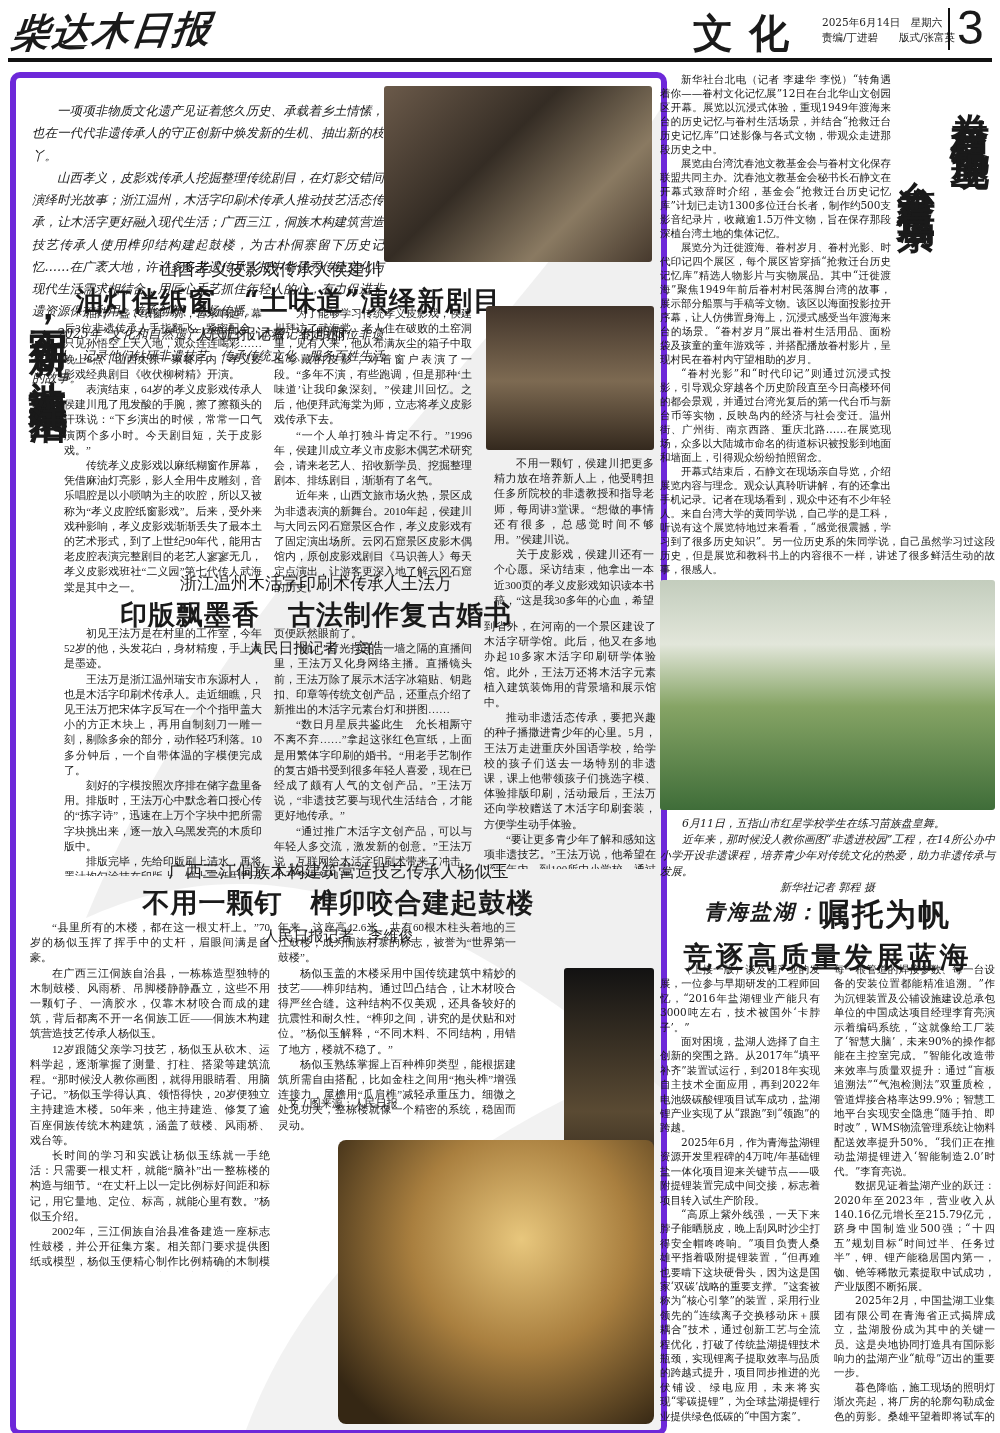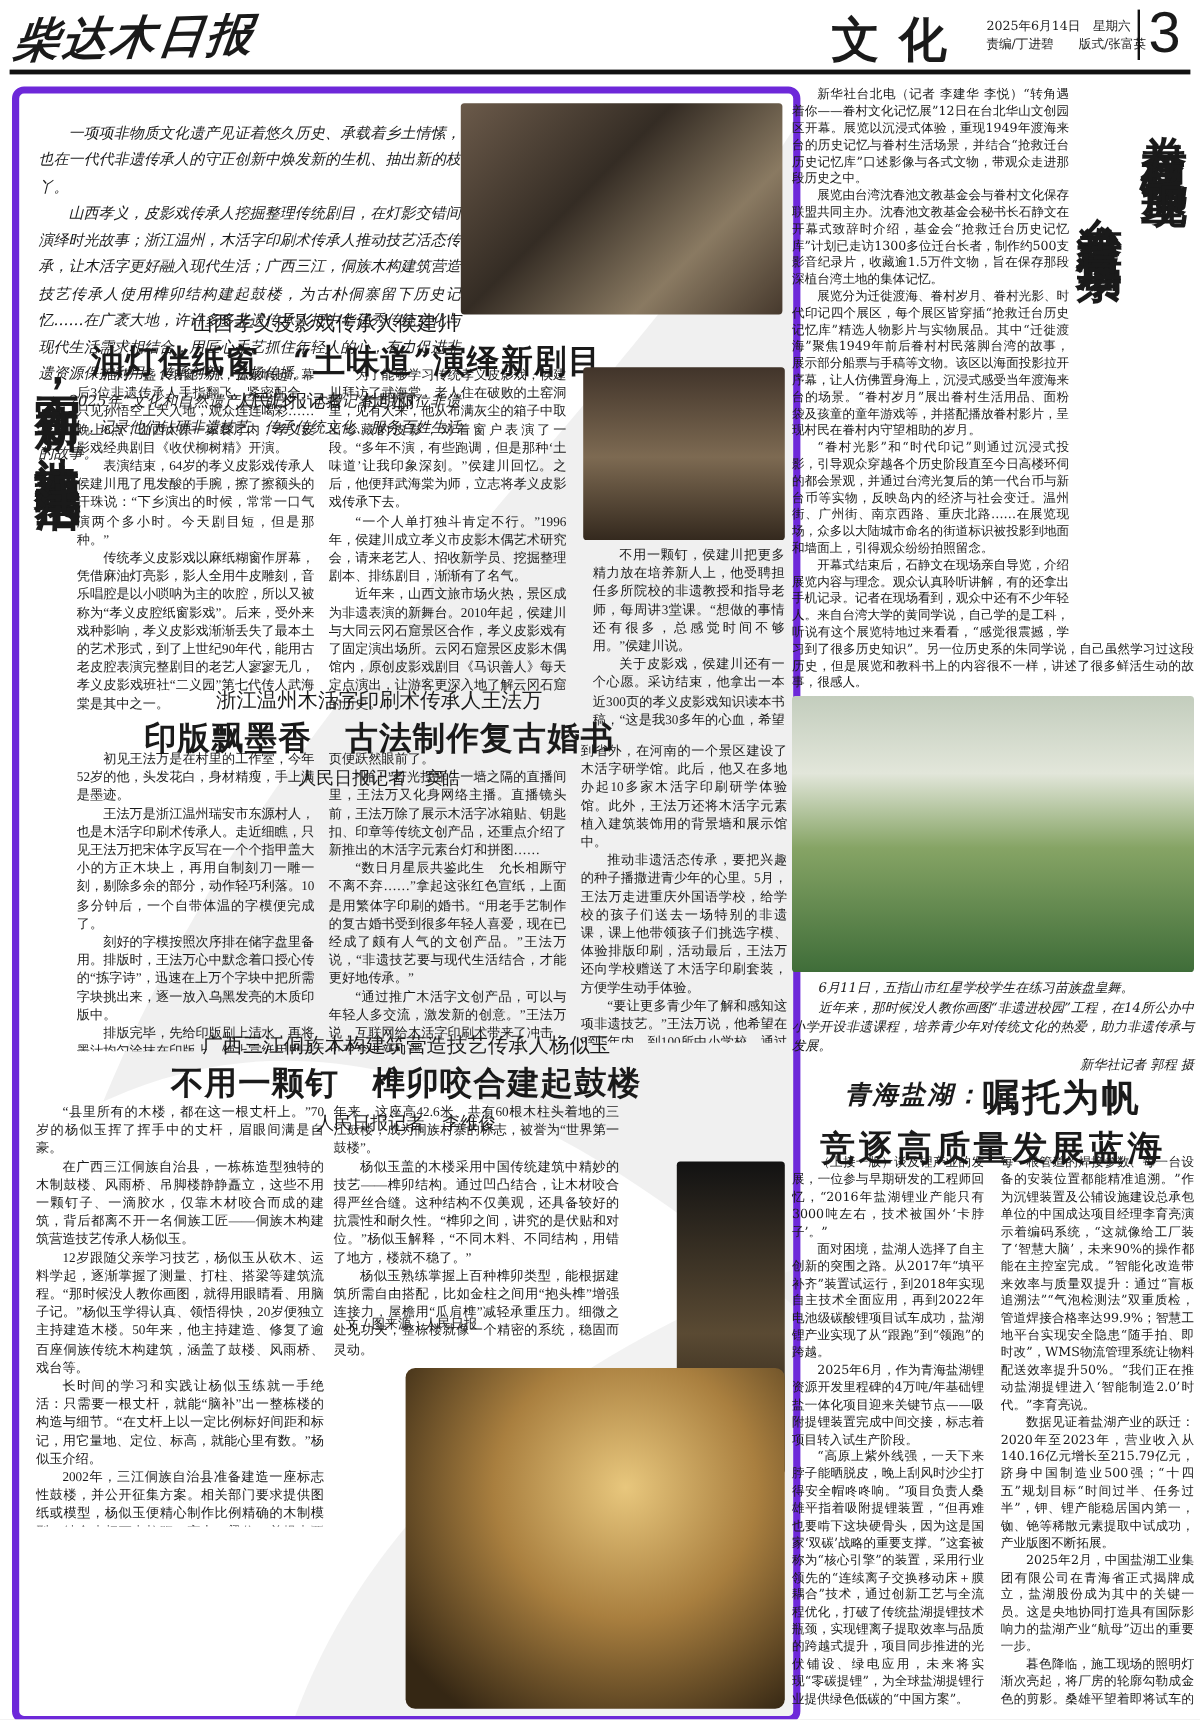--- a/index.html
+++ b/index.html
@@ -41,21 +41,21 @@
   .photo-dancers{background:linear-gradient(180deg,#c3cdbd 0%,#e2e6da 28%,#86a465 55%,#3f6d39 100%);}
   
   .vhead-right{writing-mode:vertical-rl;text-orientation:upright;font-weight:900;font-size:38px;
                letter-spacing:5px;font-family:"DejaVu Serif",serif;}
   .tw-body{font-size:10.5px;line-height:14px;text-align:justify;overflow:hidden;}
   .tw-body p{margin:0;text-indent:2em;}
   .headline-space{float:right;width:104px;height:452px;}
   .caption{font-size:11px;line-height:16px;text-align:justify;}
   .caption p{margin:0;text-indent:2em;}
   .caption p.first{text-indent:2em;}
-  .caption .credit{text-align:right;text-indent:0;}
+  .caption .credit{text-align:center;text-indent:0;}
   .salt-head{text-align:center;}
   .salt-prefix{font-size:21px;font-style:italic;font-weight:bold;vertical-align:6px;letter-spacing:2px;}
   .salt-main{font-size:31px;font-weight:900;letter-spacing:2px;}
   .salt-line2{font-size:29px;font-weight:900;letter-spacing:3px;margin-top:2px;}
   .salt-col{font-size:10.5px;line-height:14.4px;text-align:justify;overflow:hidden;}
   .salt-col p{margin:0;text-indent:2em;}
 </style>
 </head>
 <body>
 
@@ -87,21 +87,21 @@
 
     <div class="layer vhead-main">守正创新，让非遗融入现代生活</div>
 
     <div class="layer art-head" style="left:60px;top:180px;width:390px;">
       <p class="kicker">山西孝义皮影戏传承人侯建川</p>
       <p class="headline">油灯伴纸窗　“土味道”演绎新剧目</p>
       <p class="byline">人民日报记者　付明丽</p>
     </div>
     <div class="layer col" style="left:48px;top:228px;width:198px;height:290px;">
         <p>油灯一盏，纸窗一方，音乐响起，幕后3位非遗传承人手指翻飞、紧密配合，只见孙悟空上天入地，观众连连喝彩……晚上8点，山西太原一家餐厅内，孝义皮影戏经典剧目《收伏柳树精》开演。</p>
-        <p>表演结束，64岁的孝义皮影戏传承人侯建川甩了甩发酸的手腕，擦了擦额头的汗珠说：“下乡演出的时候，常常一口气演两个多小时。今天剧目短，但是那种。”</p>
+        <p>表演结束，64岁的孝义皮影戏传承人侯建川甩了甩发酸的手腕，擦了擦额头的汗珠说：“下乡演出的时候，常常一口气演两个多小时。今天剧目短，关于皮影戏。”</p>
         <p>传统孝义皮影戏以麻纸糊窗作屏幕，凭借麻油灯亮影，影人全用牛皮雕刻，音乐唱腔是以小唢呐为主的吹腔，所以又被称为“孝义皮腔纸窗影戏”。后来，受外来戏种影响，孝义皮影戏渐渐丢失了最本土的艺术形式，到了上世纪90年代，能用古老皮腔表演完整剧目的老艺人寥寥无几，孝义皮影戏班社“二义园”第七代传人武海棠是其中之一。</p>
       </div>
     <div class="layer col" style="left:258px;top:228px;width:198px;height:290px;">
         <p>为了能够学习传统孝义皮影戏，侯建川拜访了武海棠。老人住在破败的土窑洞里，见有人来，他从布满灰尘的箱子中取出珍藏的皮影，对着窗户表演了一段。“多年不演，有些跑调，但是那种‘土味道’让我印象深刻。”侯建川回忆。之后，他便拜武海棠为师，立志将孝义皮影戏传承下去。</p>
         <p>“一个人单打独斗肯定不行。”1996年，侯建川成立孝义市皮影木偶艺术研究会，请来老艺人、招收新学员、挖掘整理剧本、排练剧目，渐渐有了名气。</p>
         <p>近年来，山西文旅市场火热，景区成为非遗表演的新舞台。2010年起，侯建川与大同云冈石窟景区合作，孝义皮影戏有了固定演出场所。云冈石窟景区皮影木偶馆内，原创皮影戏剧目《马识善人》每天定点演出，让游客更深入地了解云冈石窟的历史。</p>
       </div>
     <div class="layer photo photo-puppets" style="left:470px;top:228px;width:168px;height:144px;"></div>
     <div class="layer col" style="left:478px;top:378px;width:160px;height:150px;">
         <p>不用一颗钉，侯建川把更多精力放在培养新人上，他受聘担任多所院校的非遗教授和指导老师，每周讲3堂课。“想做的事情还有很多，总感觉时间不够用。”侯建川说。</p>

